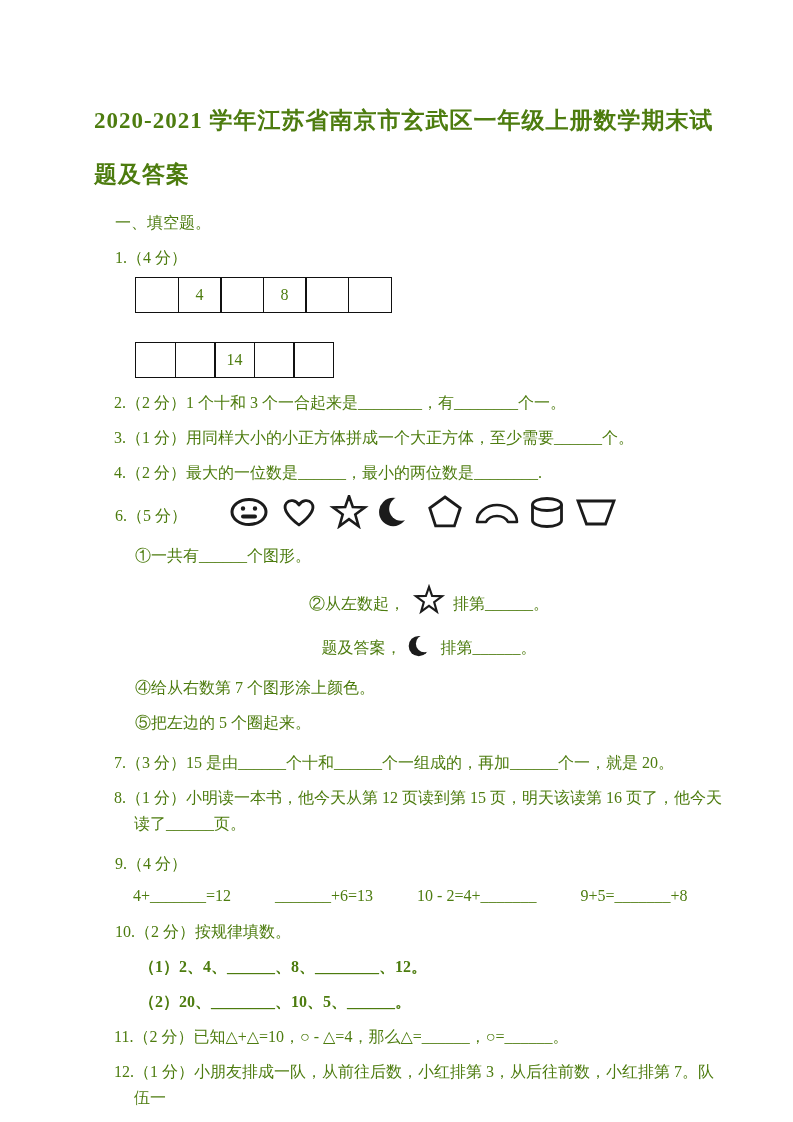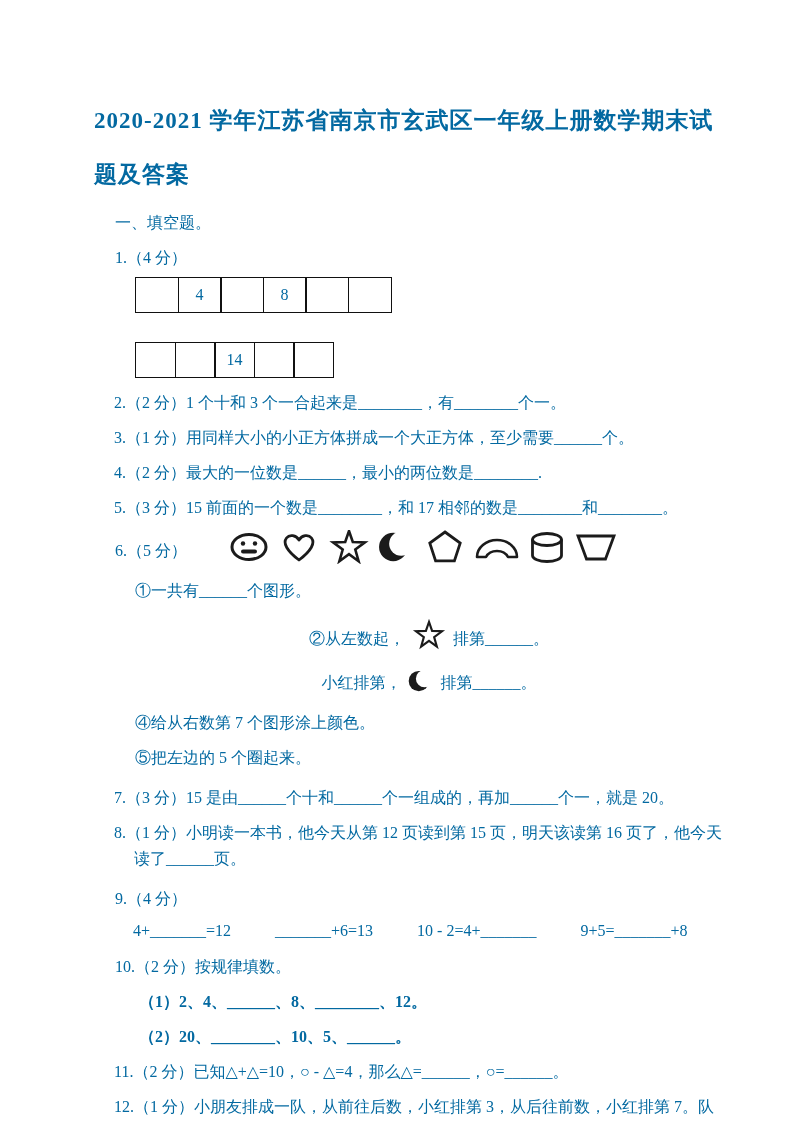--- a/index.html
+++ b/index.html
@@ -4,21 +4,21 @@
 <style>
   html,body { margin:0; padding:0; background:#ffffff; }
   .page {
     position:relative;
     width:793px; height:1122px;
     box-sizing:border-box;
     background:#ffffff;
     padding:94px 70px 0 94px;
     font-family:"Liberation Serif","DejaVu Serif",serif;
     font-size:16px;
-    color:#0369a1;
+    color:#4d7c0f;
     overflow:hidden;
   }
   .title {
     font-size:23px;
     font-weight:bold;
     line-height:54px;
     margin:0 0 8px 0;
     letter-spacing:1px;
   }
   p { margin:0 0 9px 21px; line-height:26px; }
@@ -88,21 +88,20 @@
       <div class="cell"></div>
       <div class="cell">14</div>
       <div class="cell"></div>
       <div class="cell"></div>
     </div>
   </div>
 
   <p class="hang">2.（2 分）1 个十和 3 个一合起来是________，有________个一。</p>
   <p class="hang">3.（1 分）用同样大小的小正方体拼成一个大正方体，至少需要______个。</p>
   <p class="hang">4.（2 分）最大的一位数是______，最小的两位数是________.</p>
-  <p class="hang">5.（3 分）15 前面的一个数是________，和 17 相邻的数是________和________。</p>
 
   <div class="q6row">
     <span class="q6label">6.（5 分）</span>
     <span class="shapesrow">
         <span class="shape">
           <svg viewBox="0 0 44 34" width="44" height="34">
             <ellipse cx="22" cy="17" rx="17" ry="12.5" fill="none" stroke="#1b1b1b" stroke-width="3"></ellipse>
             <circle cx="16" cy="13.5" r="2.2" fill="#1b1b1b"></circle>
             <circle cx="28" cy="13.5" r="2.2" fill="#1b1b1b"></circle>
             <rect x="14" y="19.5" width="16" height="4" rx="2" fill="#1b1b1b"></rect>
@@ -151,21 +150,21 @@
   <div class="iconline gap-top gap-bot">
     <span class="txt">②从左数起，</span>
     <span class="inline-icon lg">
         <svg viewBox="0 0 44 34" width="44" height="34">
           <polygon points="22,1 25.8,12 37.9,12.4 28.3,19.5 31.6,31.2 22,24.2 12.4,31.2 15.7,19.5 6.1,12.4 18.2,12" fill="none" stroke="#1b1b1b" stroke-width="2.6" stroke-linejoin="miter"></polygon>
         </svg>
       </span>
     <span class="txt">排第______。</span>
   </div>
   <div class="iconline gap-top gap-bot">
-    <span class="txt">小红排第，</span>
+    <span class="txt">题及答案，</span>
     <span class="inline-icon md">
         <svg viewBox="0 0 40 36" width="38" height="34">
           <circle cx="16" cy="18" r="15" fill="#1b1b1b"></circle>
           <circle cx="24.5" cy="14.5" r="12.8" fill="#ffffff"></circle>
         </svg>
       </span>
     <span class="txt">排第______。</span>
   </div>
   <p class="sub">④给从右数第 7 个图形涂上颜色。</p>
   <p class="sub mb-extra">⑤把左边的 5 个圈起来。</p>

